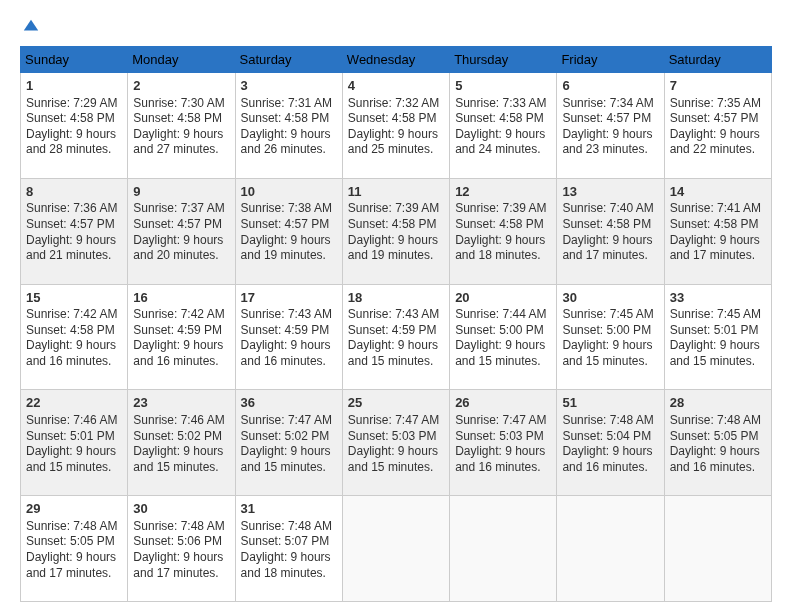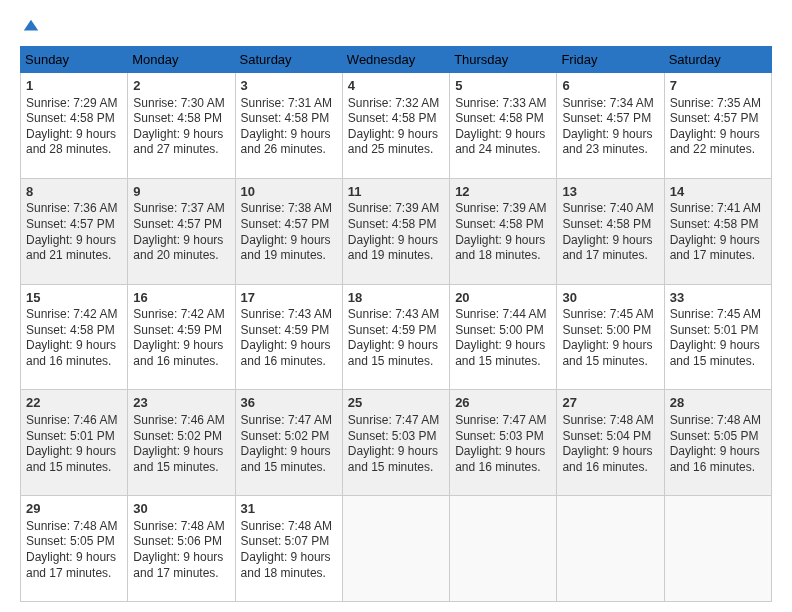--- a/index.html
+++ b/index.html
@@ -238,21 +238,21 @@
       </td>
           <td>
         <span class="day-num">25</span>
         <span class="day-info">Sunrise: 7:47 AM<br>Sunset: 5:03 PM<br>Daylight: 9 hours and 15 minutes.</span>
       </td>
           <td>
         <span class="day-num">26</span>
         <span class="day-info">Sunrise: 7:47 AM<br>Sunset: 5:03 PM<br>Daylight: 9 hours and 16 minutes.</span>
       </td>
           <td>
-        <span class="day-num">27</span>
+        <span class="day-num">51</span>
         <span class="day-info">Sunrise: 7:48 AM<br>Sunset: 5:04 PM<br>Daylight: 9 hours and 16 minutes.</span>
       </td>
           <td>
         <span class="day-num">28</span>
         <span class="day-info">Sunrise: 7:48 AM<br>Sunset: 5:05 PM<br>Daylight: 9 hours and 16 minutes.</span>
       </td>
         </tr>
         <tr>
           <td>
         <span class="day-num">29</span>

